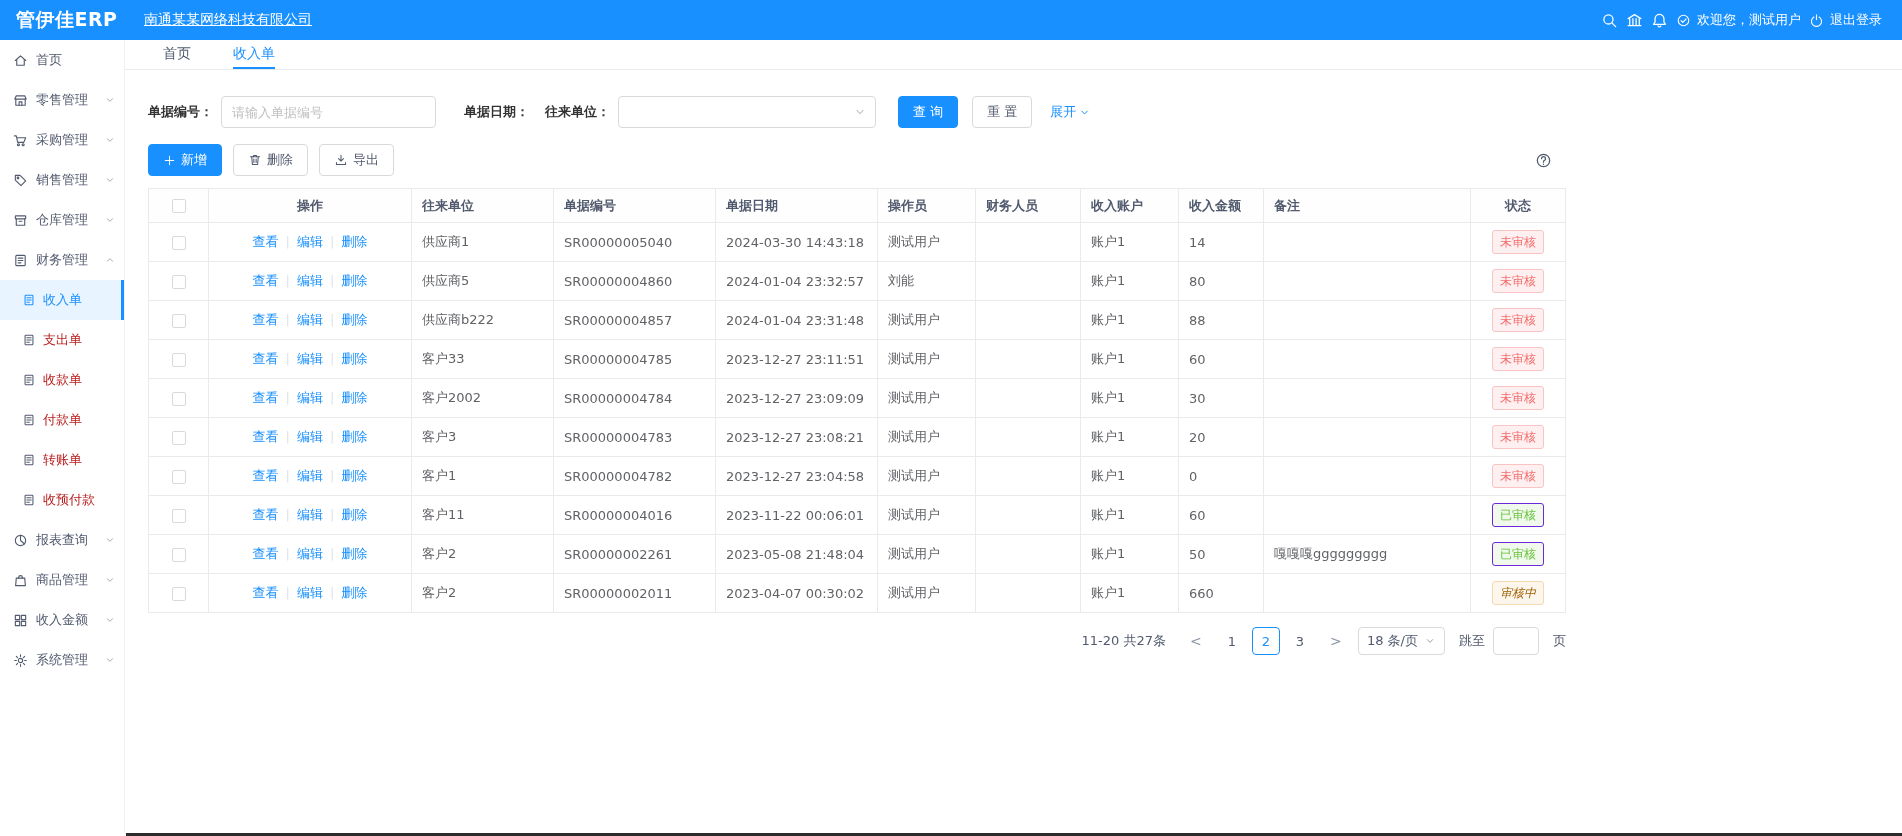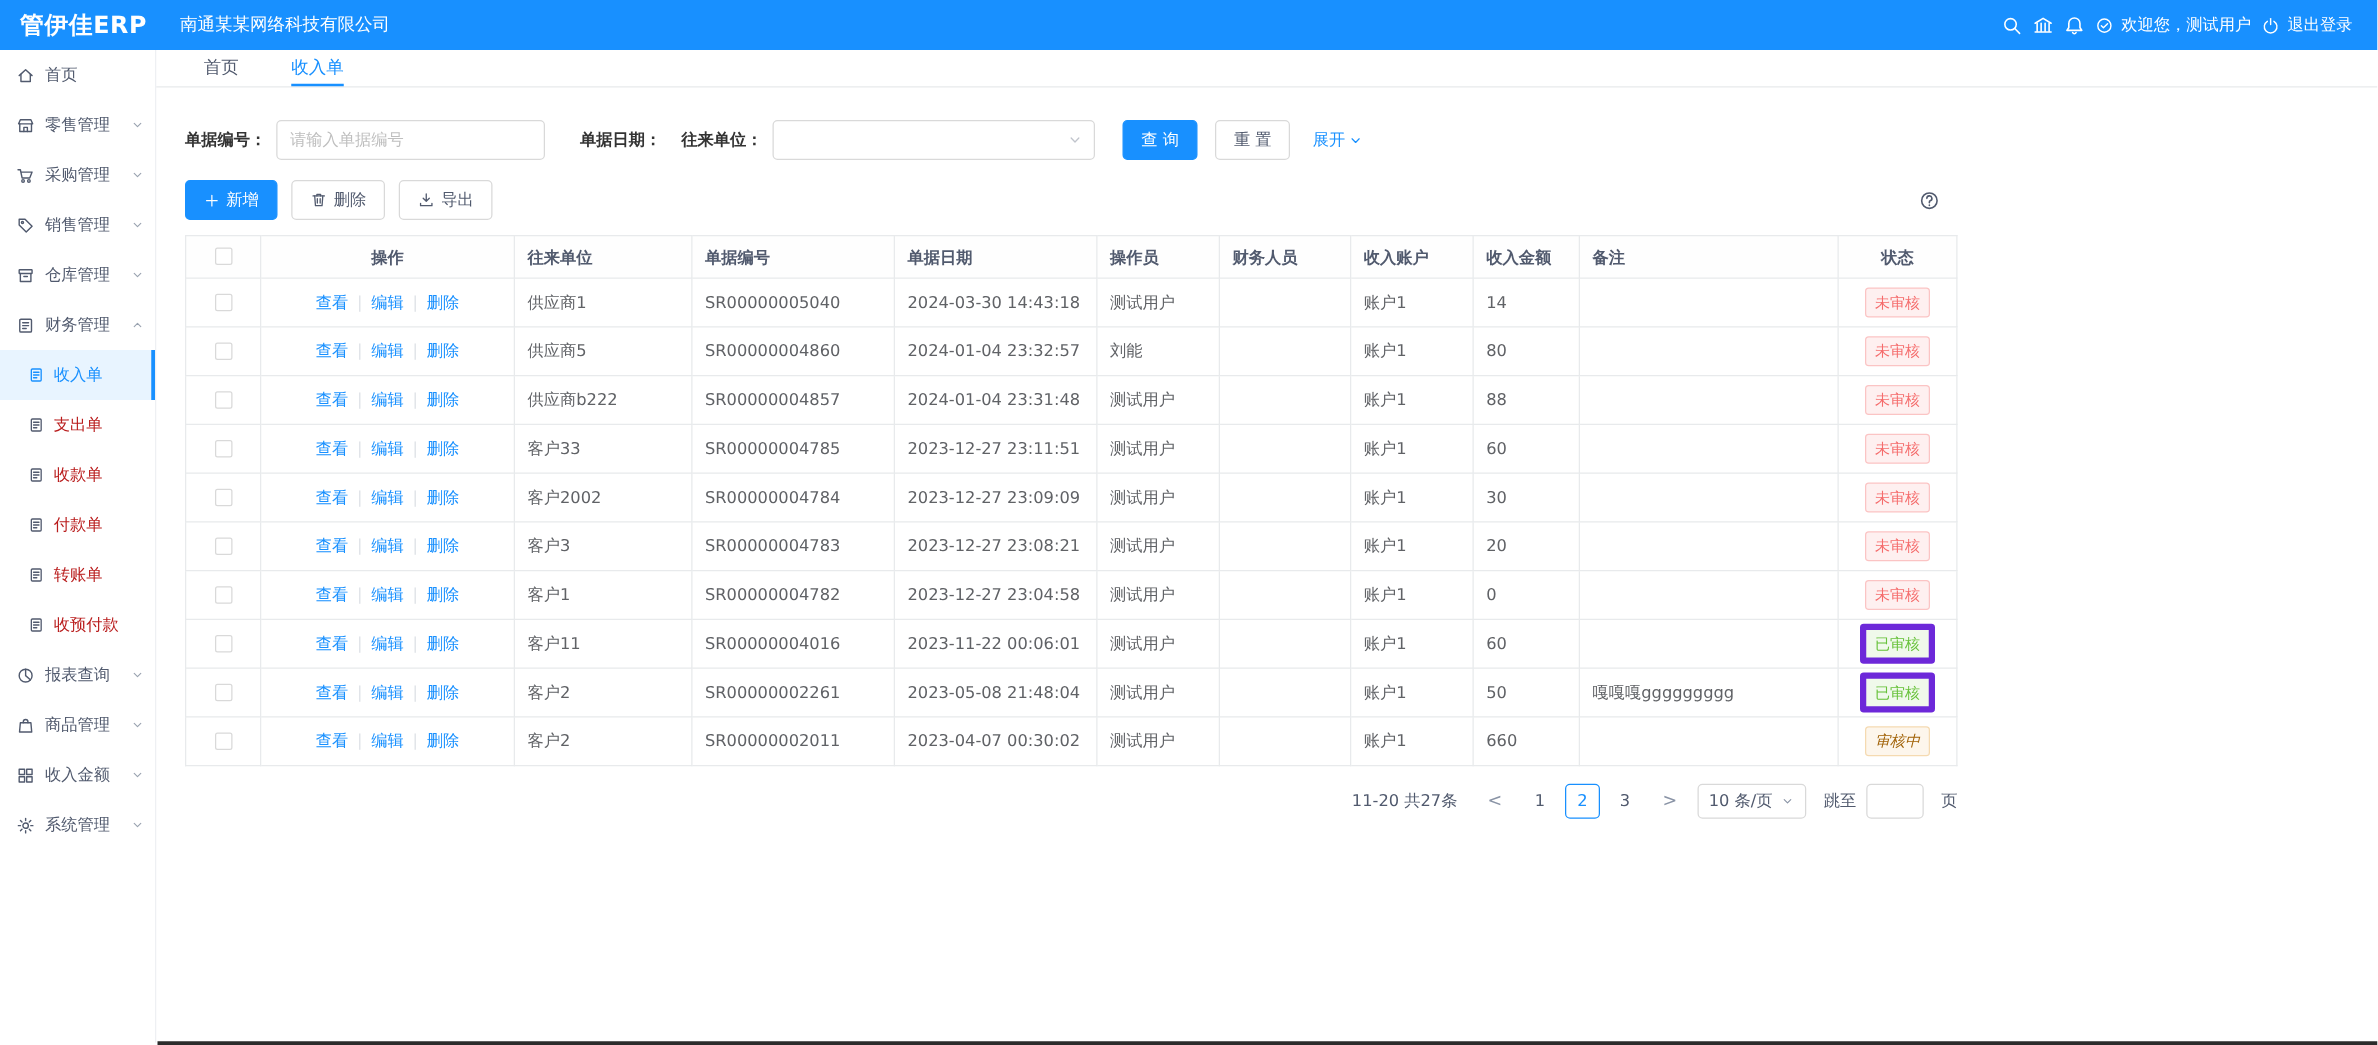--- a/index.html
+++ b/index.html
@@ -2,21 +2,21 @@
 <html><head>
 <meta charset="utf-8">
 <style>
   *{margin:0;padding:0;box-sizing:border-box;}
   html,body{width:1902px;height:836px;}
   body{font-family:"DejaVu Sans","Liberation Sans",sans-serif;font-size:13px;color:#333;background:#fff;overflow:hidden;position:relative;}
 
   
   .header{height:40px;background:#1890ff;display:flex;align-items:center;color:#fff;padding:0 20px 0 16px;}
   .logo{font-size:19px;font-weight:bold;width:112px;white-space:nowrap;letter-spacing:.5px;}
-  .company{font-size:14px;margin-left:16px;white-space:nowrap;}
+  .company{font-size:14px;margin-left:16px;white-space:nowrap;text-decoration:underline;}
   .header-right{margin-left:auto;display:flex;align-items:center;gap:8px;}
   .hicon{display:inline-flex;align-items:center;cursor:pointer;color:#fff;}
   .huser{display:inline-flex;align-items:center;gap:6px;cursor:pointer;font-size:13px;white-space:nowrap;}
 
   
   .layout{display:flex;height:794px;}
   .sidebar{width:125px;flex:none;border-right:1px solid #eef0f3;overflow:hidden;}
   .sb-item{height:40px;display:flex;align-items:center;gap:8px;padding:0 8px 0 13px;color:#515a6e;cursor:pointer;white-space:nowrap;}
   .sb-icon{display:inline-flex;color:#515a6e;flex:none;}
   .sb-label{flex:1;}
@@ -58,21 +58,21 @@
   .grid th,.grid td{border:1px solid #e8eaec;padding:0 10px;text-align:left;overflow:hidden;white-space:nowrap;text-overflow:ellipsis;font-size:13px;}
   .grid th{height:34px;font-weight:bold;color:#515a6e;background:#fefefe;}
   .grid td{height:39px;color:#606266;}
   .center{text-align:center !important;}
   .cb-cell{text-align:center !important;}
   .cb{display:inline-block;width:14px;height:14px;border:1px solid #d9d9d9;border-radius:2px;background:#fff;cursor:pointer;vertical-align:middle;}
   .act{color:#1890ff;cursor:pointer;text-decoration:none;}
   .sep{color:#e0e3e8;margin:0 7px;}
   .badge{display:inline-block;font-size:12px;padding:2px 7px;border-radius:3px;line-height:1.5;}
   .badge.unaudited{color:#f56c6c;background:#fef0f0;border:1px solid #fbc4c4;}
-  .badge.audited{color:#67c23a;background:#f0f9eb;border:5px solid #6d28d9;}
+  .badge.audited{color:#67c23a;background:#f0f9eb;border:1px solid #6d28d9;}
   .badge.auditing{color:#a16207;background:#fdf6ec;border:1px solid #f5dab1;font-style:italic;}
 
   
   .pagination{width:1418px;margin-top:14px;display:flex;align-items:center;justify-content:flex-end;gap:8px;color:#515a6e;}
   .ptotal{margin-right:8px;}
   #pages{display:inline-flex;gap:6px;}
   .pbtn{min-width:28px;height:28px;display:inline-flex;align-items:center;justify-content:center;border-radius:4px;cursor:pointer;color:#515a6e;background:#fff;}
   .pbtn.current{border:1px solid #1890ff;color:#1890ff;}
   .parrow{color:#8a94a6;font-size:14px;}
   .psize{height:28px;border:1px solid #d9d9d9;border-radius:4px;display:inline-flex;align-items:center;gap:6px;padding:0 8px;cursor:pointer;color:#515a6e;}
@@ -564,21 +564,21 @@
       <div class="pagination">
         <span class="ptotal">11-20 共27条</span>
         <span class="pbtn parrow">&lt;</span>
         <span id="pages">
             <span class="pbtn">1</span>
             <span class="pbtn current">2</span>
             <span class="pbtn">3</span>
           </span>
         <span class="pbtn parrow">&gt;</span>
         <div class="psize">
-          <span>10 条/页</span>
+          <span>18 条/页</span>
           <span style="display:inline-flex;color:#8a94a6;">
               <svg width="12" height="12" viewBox="0 0 16 16" fill="none" stroke="currentColor" stroke-width="1.2" stroke-linecap="round" stroke-linejoin="round">
                 <path d="M4.5 6.2 L8 9.8 L11.5 6.2"></path>
               </svg>
             </span>
         </div>
         <span class="pjump-label">跳至</span>
         <input class="pjump" style="">
         <span class="pjump-label">页</span>
       </div>

